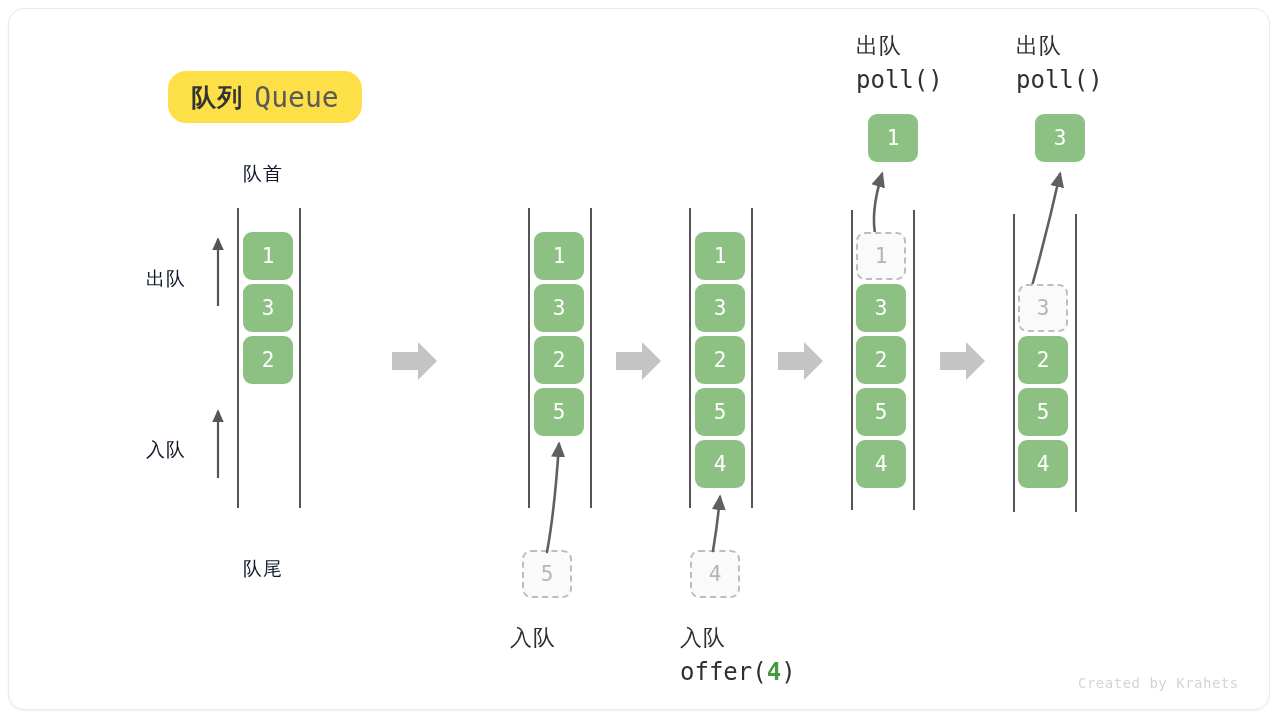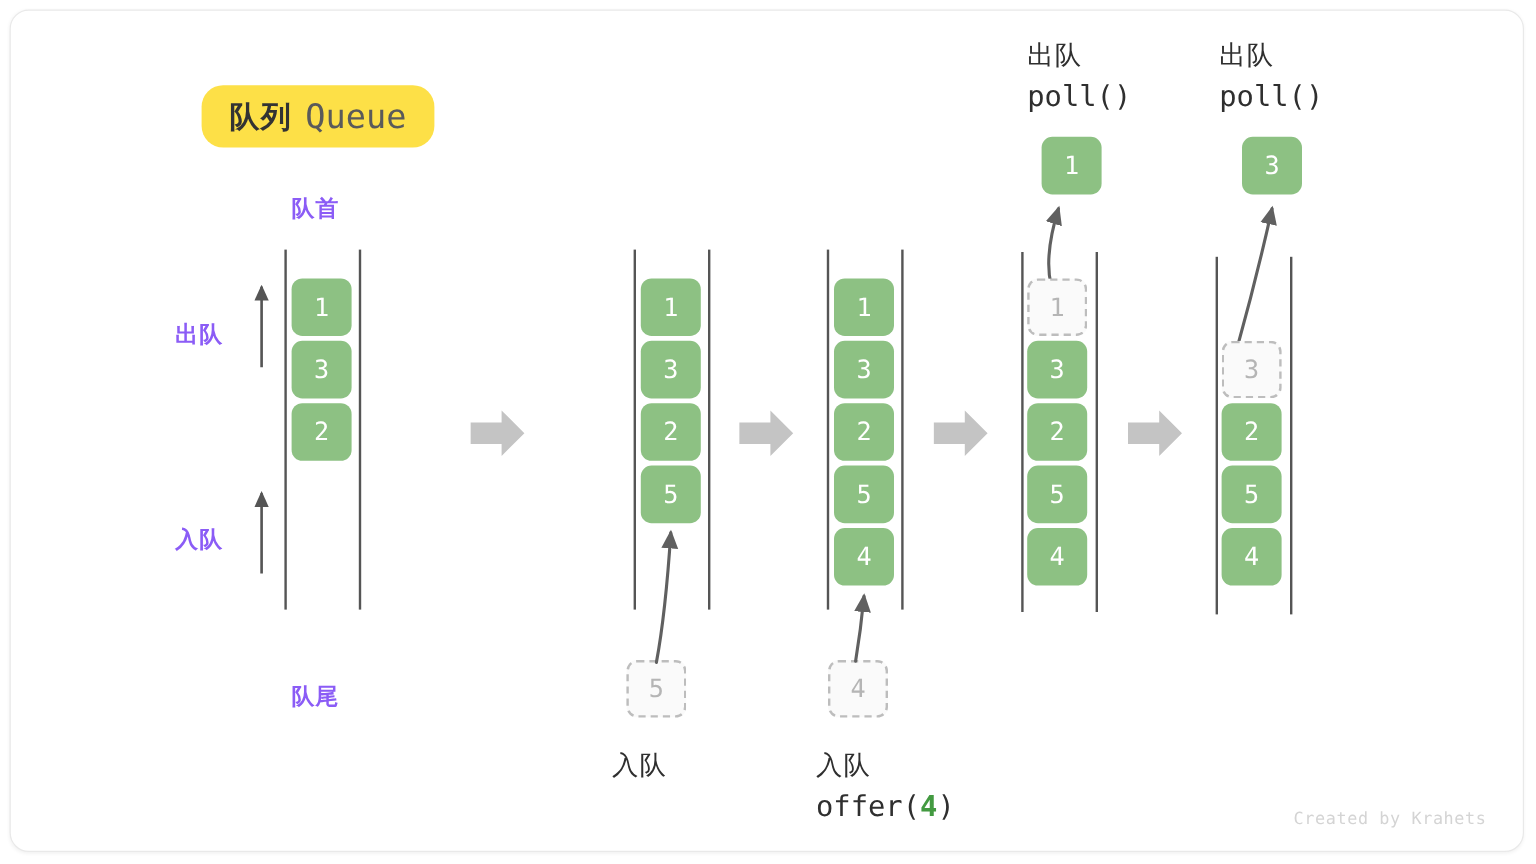--- a/index.html
+++ b/index.html
@@ -56,23 +56,23 @@
   #title-en {
     font-family: "DejaVu Sans Mono", monospace;
     font-size: 28px;
     color: #5a5a5a;
   }
 
   
   .cn-label {
     position: absolute;
     font-family: "Liberation Sans", sans-serif;
-    font-weight: bold;
+    font-weight: normal;
     font-size: 19px;
-    color: #8b5cf6;
+    color: #0f172a;
     white-space: nowrap;
     letter-spacing: 1px;
   }
   .op-label {
     position: absolute;
     white-space: nowrap;
     line-height: 35px;
   }
   .op-label .op-cn {
     display: block;
@@ -145,21 +145,21 @@
 
 <div id="card"></div>
 <div class="stage">
 
   <div id="title-badge">
     <span id="title-cn">队列</span>
     <span id="title-en">Queue</span>
   </div>
 
   <div class="cn-label" style="left:243px; top:161px;">队首</div>
-  <div class="cn-label" style="left:243px; top:568px;text-align:right;">队尾</div>
+  <div class="cn-label" style="left:243px; top:556px;text-align:right;">队尾</div>
 
   <div class="cn-label" style="left:146px; top:266px;">出队</div>
   <div class="cn-label" style="left:146px; top:437px;">入队</div>
 
   <svg class="dir-arrow" style="left:208px; top:232px;" width="20" height="76" viewBox="0 0 20 76">
     <defs>
       <marker id="thinhead" markerWidth="7" markerHeight="7" refX="5.2" refY="3.1" orient="auto" markerUnits="strokeWidth">
         <path d="M0,0.4 L6,3.1 L0,5.8 z" fill="#555555"></path>
       </marker>
     </defs>

